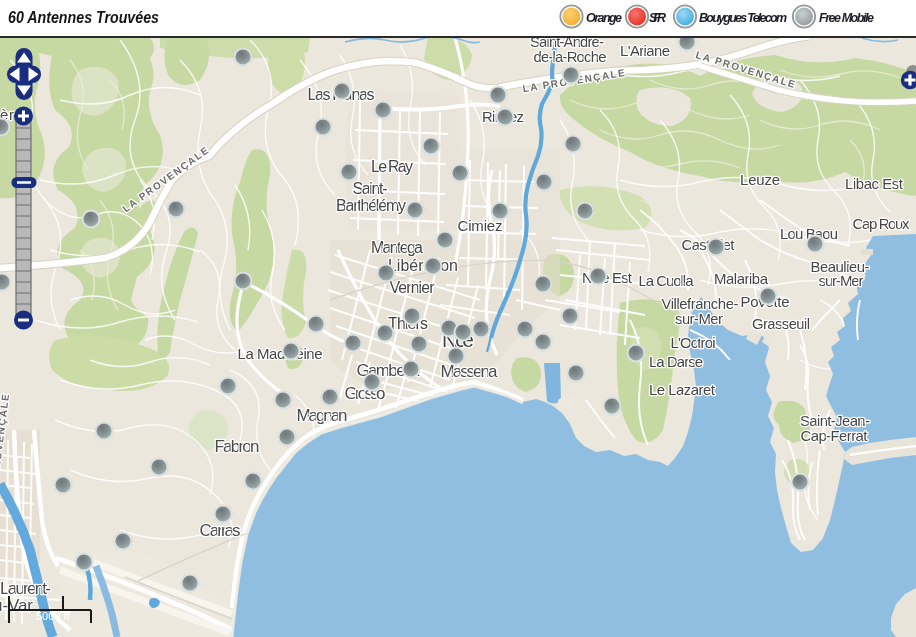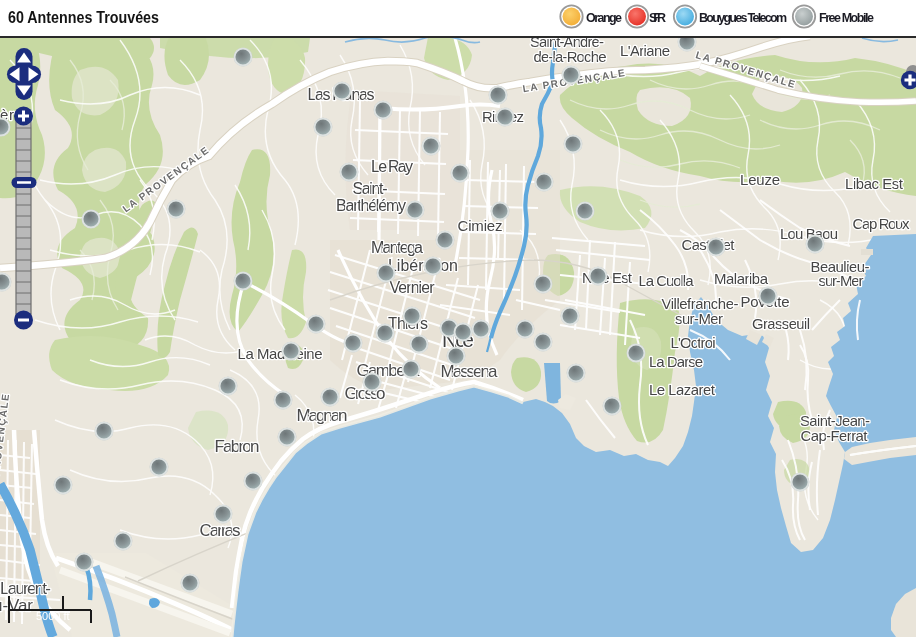--- a/index.html
+++ b/index.html
@@ -1,18 +1,18 @@
 <!DOCTYPE html>
 <html><head>
 <meta charset="utf-8">
 <style>
   html,body{margin:0;padding:0;background:#fff;width:916px;height:637px;overflow:hidden;
     font-family:"Liberation Sans", sans-serif;}
   #hdr{position:absolute;left:0;top:0;width:916px;background:#fff;
-    border-bottom:2px solid #2a2a2a;box-sizing:content-box;height:36px;}
+    border-bottom:2px solid #2a2a2a;box-sizing:content-box;height:36px;font-style:italic;}
   #mapwrap{position:absolute;left:0;top:38px;width:916px;height:498px;}
 </style>
 </head>
 <body>
 <div id="hdr">
   <svg width="916" height="36" style="position:absolute;left:0;top:0">
     <defs>
       <radialGradient id="gor" cx="40%" cy="35%" r="70%">
           <stop offset="0%" stop-color="#fcd06a"></stop>
           <stop offset="100%" stop-color="#f2ad36"></stop>

